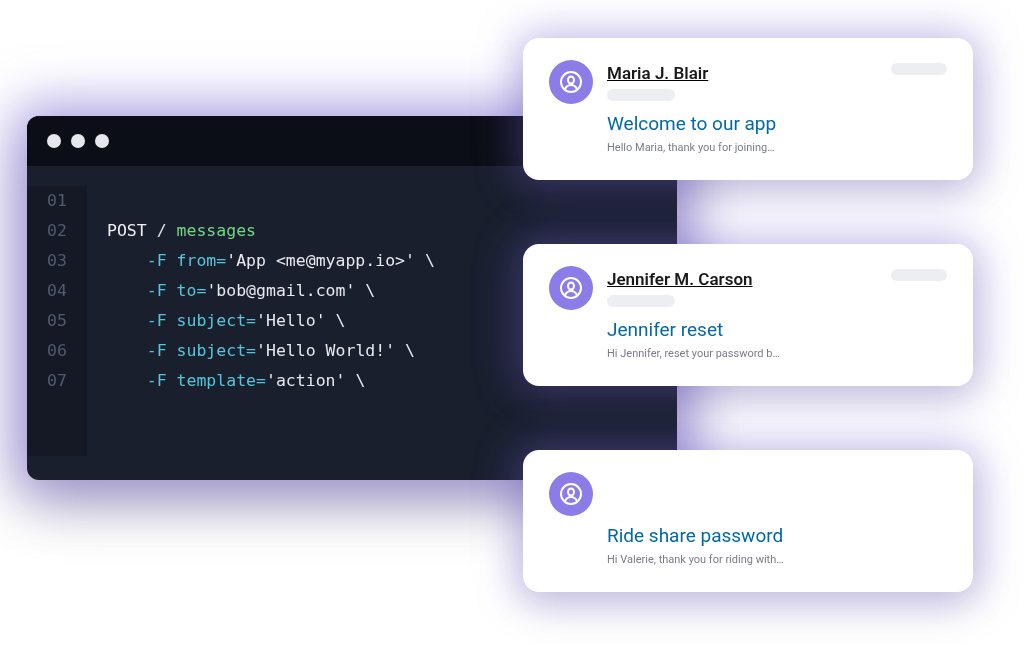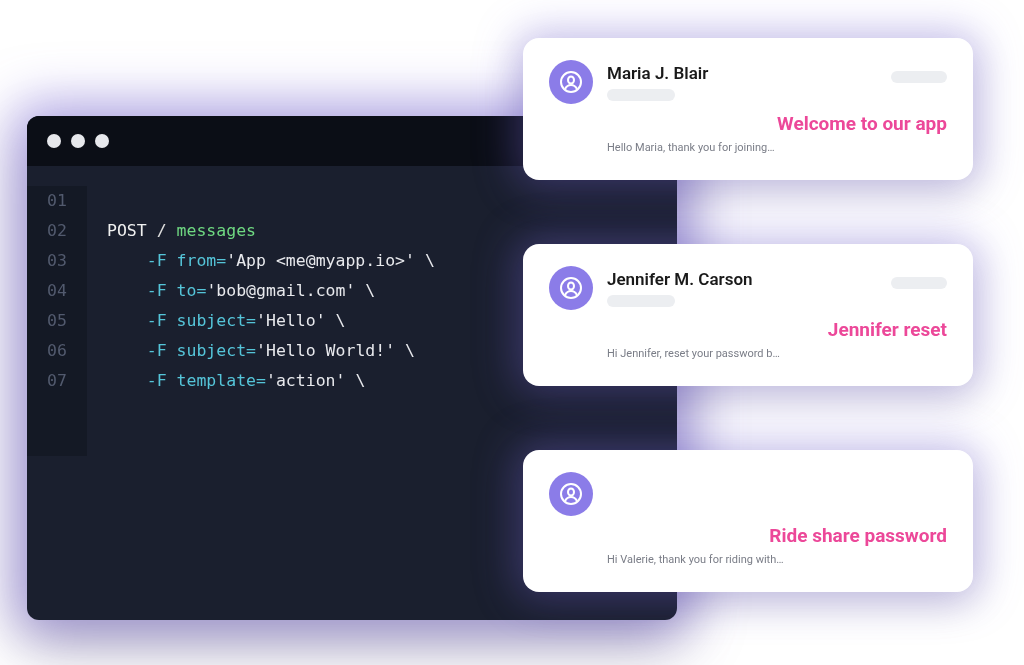--- a/index.html
+++ b/index.html
@@ -16,21 +16,21 @@
       width: 100%;
       height: 100%;
     }
 
     
     .terminal {
       position: absolute;
       left: 27px;
       top: 116px;
       width: 650px;
-      height: 504px;
+      height: 364px;
       background: #1a1f2e;
       border-radius: 12px;
       box-shadow: 0 0 50px 15px rgba(127, 108, 228, 0.5), 0 20px 60px rgba(0,0,0,0.3);
       overflow: hidden;
     }
     .terminal-header {
       height: 50px;
       background: #0b0e16;
       display: flex;
       align-items: center;
@@ -98,21 +98,22 @@
     }
     .header-text {
       flex: 1;
       display: flex;
       flex-direction: column;
       gap: 6px;
     }
     .sender-row {
       display: flex;
       justify-content: space-between;
-      align-items: flex-end;
+      align-items: flex-start;
+      text-decoration: underline;
     }
     .sender-name {
       font-weight: 600;
       font-size: 17px;
       color: #1a1a1a;
     }
     .pill {
       width: 56px;
       height: 12px;
       background: #eceef1;
@@ -122,25 +123,24 @@
       width: 68px;
       height: 12px;
       background: #eceef1;
       border-radius: 6px;
     }
     .card-body {
       padding-left: 58px;
       margin-top: 8px;
     }
     .subject {
-      font-weight: 700;
+      font-weight: 400;
       font-size: 19px;
-      color: #ec4899;
+      color: #0369a1;
       margin-bottom: 6px;
-      text-align: right;
     }
     .preview {
       font-size: 11px;
       color: #7a7d87;
       white-space: nowrap;
       overflow: hidden;
       text-overflow: ellipsis;
     }
     .card1 { left: 523px; top: 38px; }
     .card2 { left: 523px; top: 244px; }

